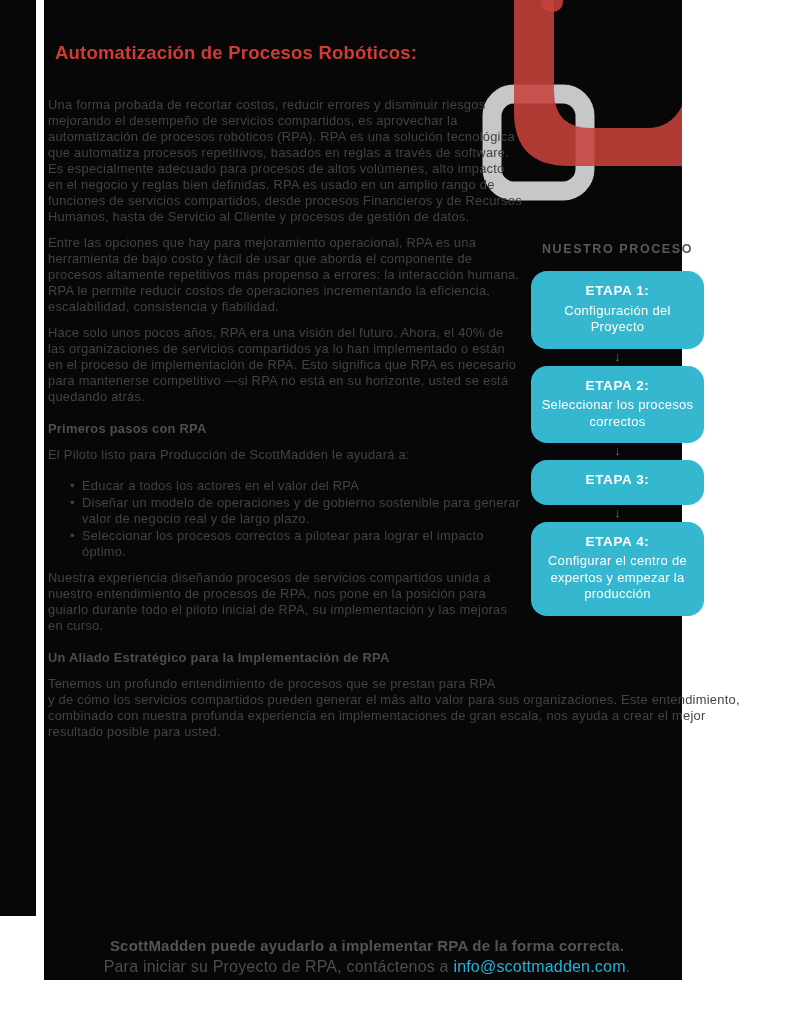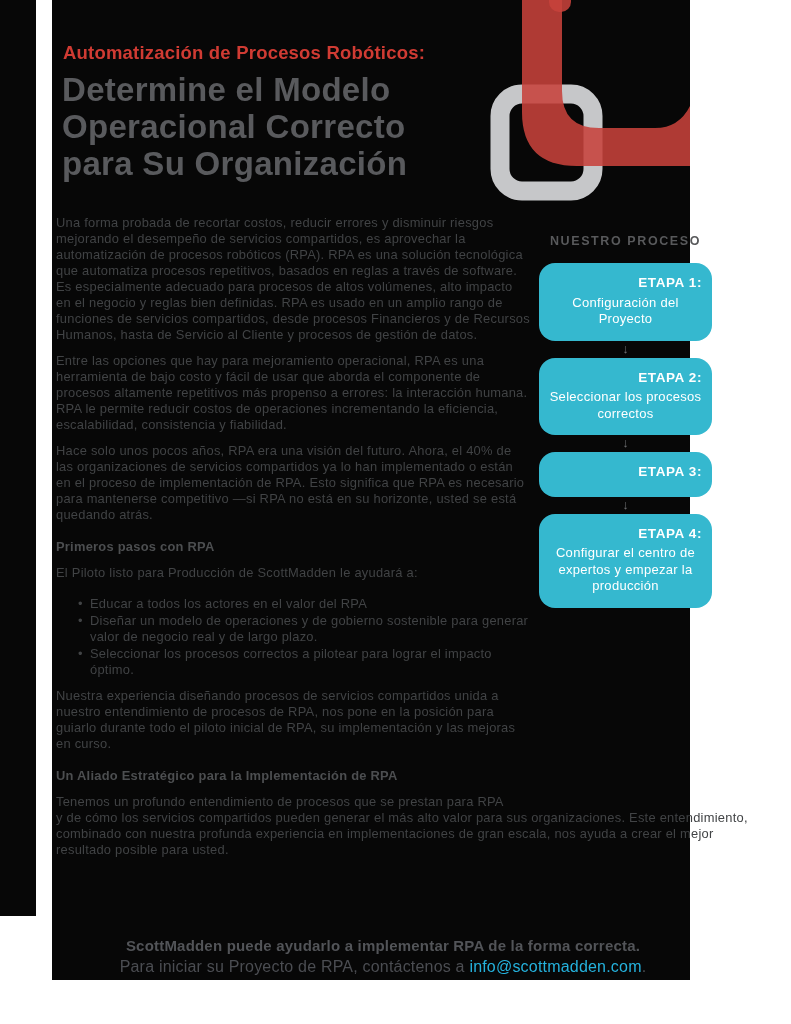--- a/index.html
+++ b/index.html
@@ -2,49 +2,49 @@
 <html><head>
 <meta charset="utf-8">
 <style>
   html,body { margin:0; padding:0; background:#e8e8e8; }
   .page {
     position:relative; width:791px; height:1024px; background:#ffffff;
     font-family:"Liberation Sans", sans-serif; overflow:hidden;
     margin:0 auto;
   }
   .left-bar { position:absolute; left:0; top:0; width:36px; height:916px; background:#070707; }
-  .main { position:absolute; left:44px; top:0; width:638px; height:980px; background:#070707;margin-left:8px; }
+  .main { position:absolute; left:44px; top:0; width:638px; height:980px; background:#070707; }
 
   .logo { position:absolute; top:0; right:0; width:231px; height:231px; }
 
   .content { position:absolute; left:4px; top:42px; width:474px; }
   .kicker { color:#d03b33; font-size:18.5px; line-height:21.5px; font-weight:bold;
             letter-spacing:0.2px; padding-left:7px; }
   .title  { color:#595a5d; font-size:33px; line-height:37px; font-weight:bold;
             letter-spacing:0.3px; padding-left:6px; margin-top:7px; }
   .copy { margin-top:33px; color:#414345; font-size:12.9px; line-height:16px;
           letter-spacing:0.25px; }
   .copy p { margin:0 0 10px 0; }
   .subhead { font-weight:bold; color:#4c4e50; margin:16px 0 10px 0; }
   .copy ul { list-style:none; margin:15px 0 10px 0; padding:0 0 0 22px; }
   .copy li { position:relative; padding-left:12px; margin-bottom:1px; }
   .copy li::before { content:"\2022"; position:absolute; left:0; top:0; }
   .wide { width:706px; margin-top:16px; }
   .wide .l1 { display:block; }
 
-  .sidebar { position:absolute; left:487px; top:234px; width:173px; text-align:center; }
+  .sidebar { position:absolute; left:487px; top:242px; width:173px; text-align:center; }
   .proc-head { color:#58595b; font-weight:bold; font-size:12.5px; letter-spacing:1.6px; }
   .step { background:#35b8cf; border-radius:16px; color:#ffffff;
           padding:12px 10px 13px 10px; font-size:13px; line-height:16.5px;
           letter-spacing:0.3px; }
-  .step .lbl { font-weight:bold; font-size:13.5px; letter-spacing:0.6px; margin-bottom:3px;text-align:right; }
+  .step .lbl { font-weight:bold; font-size:13.5px; letter-spacing:0.6px; margin-bottom:3px; }
   .step-first { margin-top:15px; }
   .arrow { height:17px; line-height:16px; color:#6f7072; font-size:13px; }
 
-  .footer { position:absolute; left:12px; top:936px; width:100%; text-align:center;
+  .footer { position:absolute; left:4px; top:936px; width:100%; text-align:center;
             letter-spacing:0.2px; }
   .f1 { color:#525458; font-weight:bold; font-size:15px; line-height:19px; }
   .f2 { color:#4b4d52; font-size:16px; line-height:20px; margin-top:2px; }
   .f2 a { color:#25b2dd; font-weight:normal; text-decoration:none; }
 </style>
 </head>
 <body>
 
 <div class="page">
   <div class="left-bar"></div>
@@ -53,25 +53,20 @@
 
     <svg class="logo" viewBox="0 0 231 231" aria-hidden="true">
       <rect x="41" y="94" width="93" height="97" rx="22" fill="none" stroke="#c6c7c9" stroke-width="19"></rect>
       <path d="M63,-4 V112 Q63,166 118,166 H231 V106 Q220,128 196,128 H140 Q103,128 103,91 V-4 Z" fill="#c7423b" opacity="0.88"></path>
       <rect x="90" y="-22" width="22" height="34" rx="10" fill="#c7423b" opacity="0.88"></rect>
     </svg>
 
     <div class="content">
       <div class="kicker">
         <div>Automatización de Procesos Robóticos:</div>
-      </div>
-      <div class="title">
-        <div>Determine el Modelo</div>
-        <div>Operacional Correcto</div>
-        <div>para Su Organización</div>
       </div>
 
       <div class="copy">
         <p>Una forma probada de recortar costos, reducir errores y disminuir riesgos mejorando el desempeño de servicios compartidos, es aprovechar la automatización de procesos robóticos (RPA). RPA es una solución tecnológica que automatiza procesos repetitivos, basados en reglas a través de software. Es especialmente adecuado para procesos de altos volúmenes, alto impacto en el negocio y reglas bien definidas. RPA es usado en un amplio rango de funciones de servicios compartidos, desde procesos Financieros y de Recursos Humanos, hasta de Servicio al Cliente y procesos de gestión de datos.</p>
         <p>Entre las opciones que hay para mejoramiento operacional, RPA es una herramienta de bajo costo y fácil de usar que aborda el componente de procesos altamente repetitivos más propenso a errores: la interacción humana. RPA le permite reducir costos de operaciones incrementando la eficiencia, escalabilidad, consistencia y fiabilidad.</p>
         <p>Hace solo unos pocos años, RPA era una visión del futuro. Ahora, el 40% de las organizaciones de servicios compartidos ya lo han implementado o están en el proceso de implementación de RPA. Esto significa que RPA es necesario para mantenerse competitivo —si RPA no está en su horizonte, usted se está quedando atrás.</p>
 
         <div class="subhead">Primeros pasos con RPA</div>
         <p>El Piloto listo para Producción de ScottMadden le ayudará a:</p>
 

